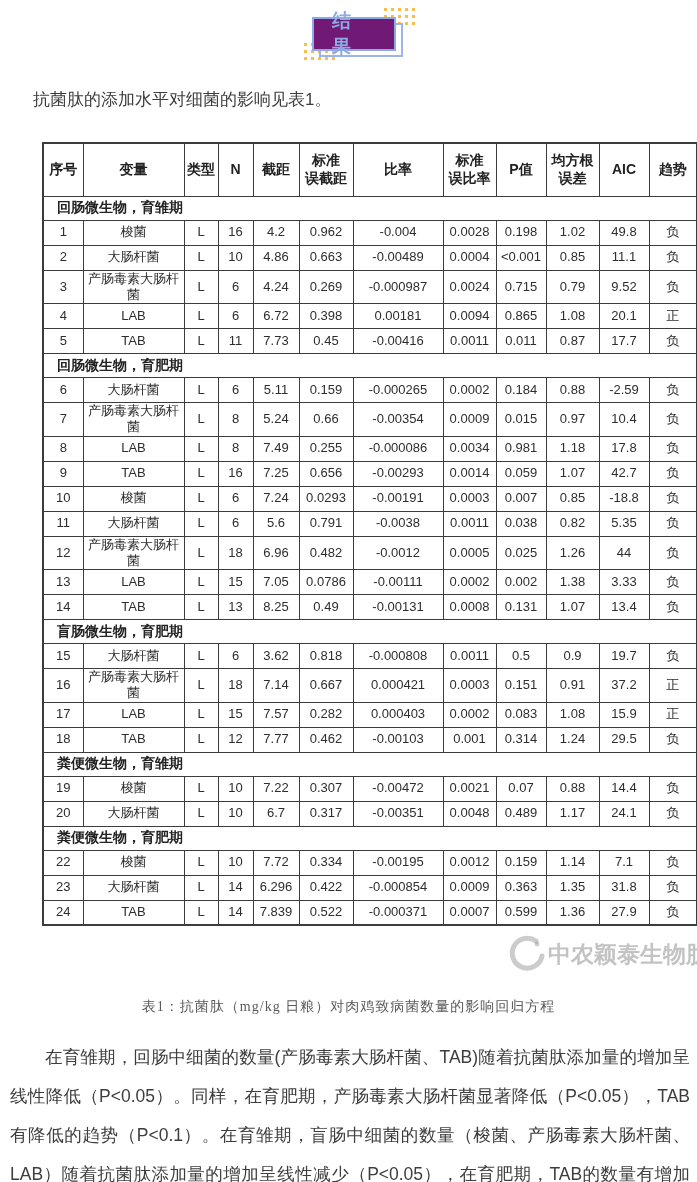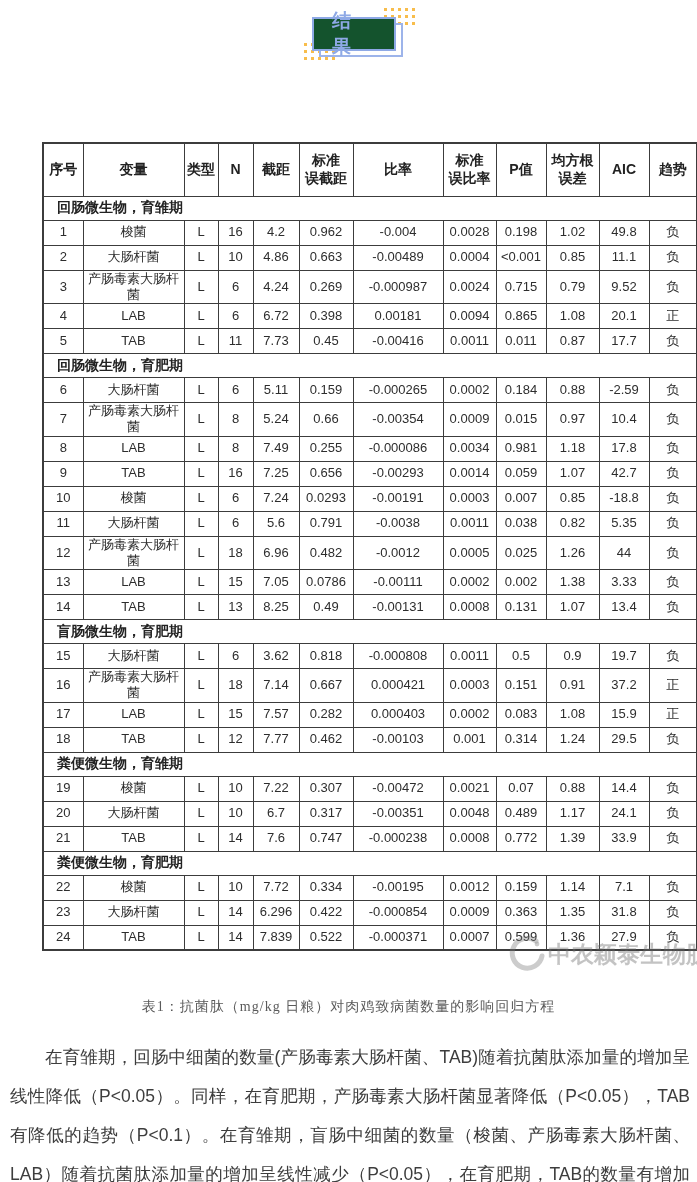--- a/index.html
+++ b/index.html
@@ -14,21 +14,21 @@
   }
 
   
   .badge-wrap { position:absolute; left:300px; top:4px; width:120px; height:56px; }
   .badge-box-back {
     position:absolute; left:19px; top:19px; width:84px; height:34px;
     border:2px solid #9db4ea; background:transparent;
   }
   .badge-box {
     position:absolute; left:12px; top:13px; width:84px; height:34px;
-    border:2px solid #8ea9e6; background:#14532d;
+    border:2px solid #8ea9e6; background:#701a75;
     display:flex; align-items:center; justify-content:center;
     color:#8ea9e6; font-size:19px; font-weight:bold; letter-spacing:9px;
     padding-left:18px;
   }
   .dots {
     position:absolute;
     background-image: radial-gradient(#f8bd4b 1.6px, rgba(0,0,0,0) 1.7px);
     background-size: 7px 7px;
   }
   .dots-tr { left:82px; top:2px; width:34px; height:22px; }
@@ -92,20 +92,21 @@
 
 <div class="page">
 
   <div class="badge-wrap">
     <div class="dots dots-tr"></div>
     <div class="dots dots-bl"></div>
     <div class="badge-box-back"></div>
     <div class="badge-box">结 果</div>
   </div>
 
+  <p class="intro">抗菌肽的添加水平对细菌的影响见表1。</p>
 
   <div class="tbl-wrap">
     <table class="results">
       <colgroup>
         <col style="width:40px">
           <col style="width:101px">
           <col style="width:34px">
         <col style="width:35px">
           <col style="width:46px">
           <col style="width:54px">
@@ -418,34 +419,20 @@
             <td>10</td>
             <td>6.7</td>
             <td>0.317</td>
             <td>-0.00351</td>
             <td>0.0048</td>
             <td>0.489</td>
             <td>1.17</td>
             <td>24.1</td>
             <td>负</td>
           </tr>
-          <tr>
-            <td>21</td>
-            <td>TAB</td>
-            <td>L</td>
-            <td>14</td>
-            <td>7.6</td>
-            <td>0.747</td>
-            <td>-0.000238</td>
-            <td>0.0008</td>
-            <td>0.772</td>
-            <td>1.39</td>
-            <td>33.9</td>
-            <td>负</td>
-          </tr>
           <tr class="section">
             <td colspan="12">粪便微生物，育肥期</td>
           </tr>
           <tr>
             <td>22</td>
             <td>梭菌</td>
             <td>L</td>
             <td>10</td>
             <td>7.72</td>
             <td>0.334</td>

